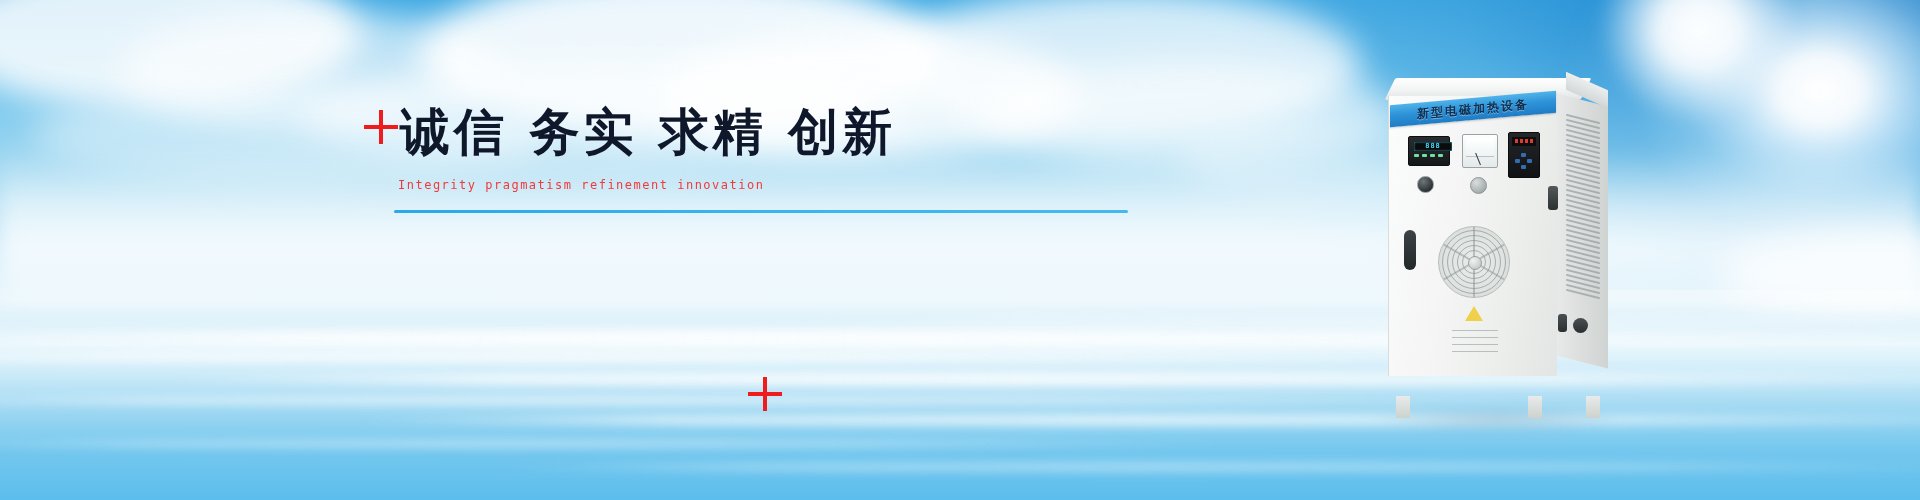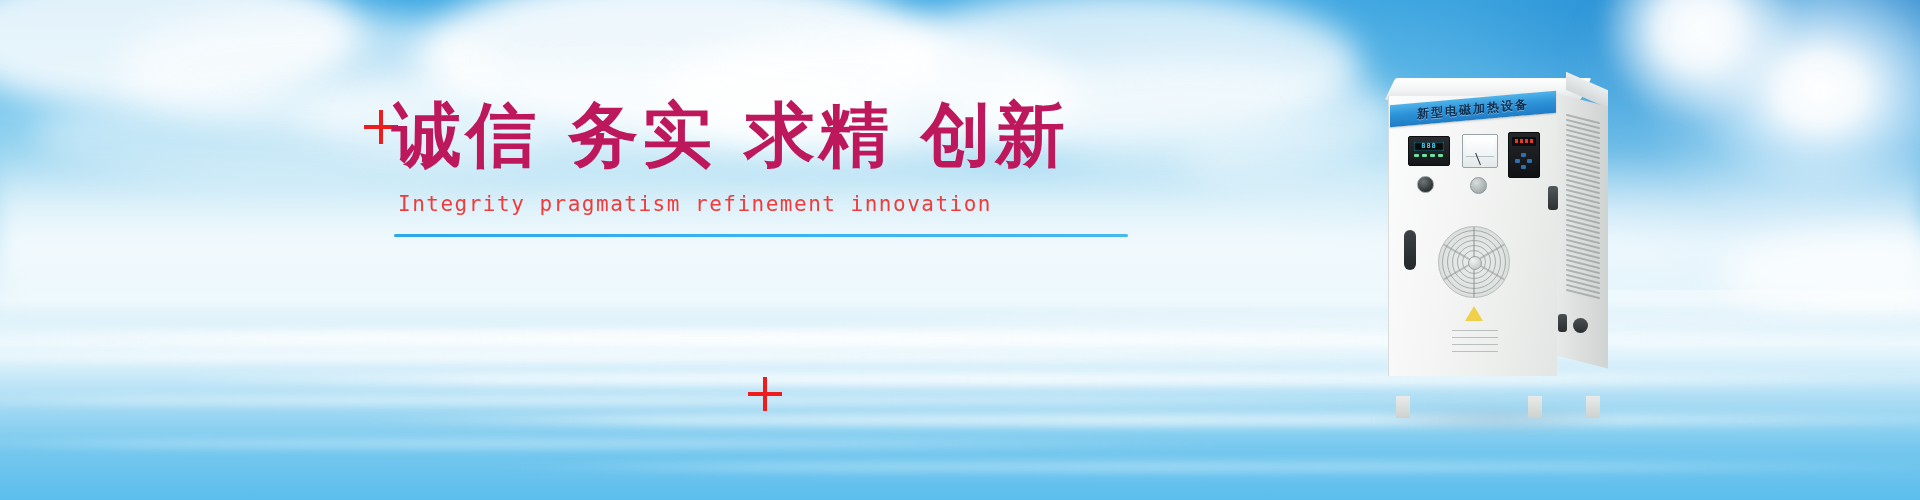--- a/index.html
+++ b/index.html
@@ -115,30 +115,30 @@
   .s6{top:440px;height:8px;opacity:.45;left:-5%;width:70%;}
   .s7{top:462px;height:10px;opacity:.4;left:25%;width:80%;}
   .s8{top:318px;height:8px;opacity:.5;left:40%;width:70%;}
 
   
   .text-block{position:absolute;left:392px;top:96px;width:840px;}
 
   .headline{
     font-family:"DejaVu Sans","Liberation Sans",sans-serif;
     font-weight:700;
-    font-size:70px;
+    font-size:50px;
     line-height:1.12;
-    color:#be185d;
+    color:#0f172a;
     letter-spacing:4px;
     white-space:nowrap;
-    margin:0;
+    margin:8px;
   }
   .subline-en{
     font-family:"DejaVu Sans Mono","Liberation Mono",monospace;
-    font-size:21px;
+    font-size:12px;
     color:#f23a3a;
     letter-spacing:1.5px;
     margin:18px 0 0 6px;
     white-space:nowrap;
   }
   .divider{
     margin:18px 0 0 2px;
     width:734px;height:3px;
     background:linear-gradient(90deg,#2aa8e8 0%,#3ab6ef 55%,#45b9ec 100%);
     border-radius:2px;
@@ -207,21 +207,21 @@
     text-shadow:0 1px 0 rgba(255,255,255,.35);
     white-space:nowrap;
   }
   
   .p-digital{
     position:absolute;left:28px;top:58px;width:40px;height:28px;
     background:linear-gradient(180deg,#2a2d2f,#15181a);
     border:1px solid #0c0e10;border-radius:2px;
   }
   .p-digital .seg{
-    position:absolute;left:5px;top:5px;width:30px;height:9px;
+    position:absolute;left:5px;top:5px;width:38px;height:9px;
     background:#0a0c0c;border-radius:1px;
     box-shadow:inset 0 0 2px #39d0ff;
   }
   .p-digital .seg b{
     display:block;color:#43d8ff;font-family:"DejaVu Sans Mono",monospace;
     font-size:7px;line-height:9px;text-align:center;letter-spacing:1px;
   }
   .p-digital .leds{position:absolute;left:5px;top:17px;display:flex;gap:3px;}
   .p-digital .leds i{width:5px;height:3px;background:#6fe2a0;display:block;border-radius:1px;}
 

